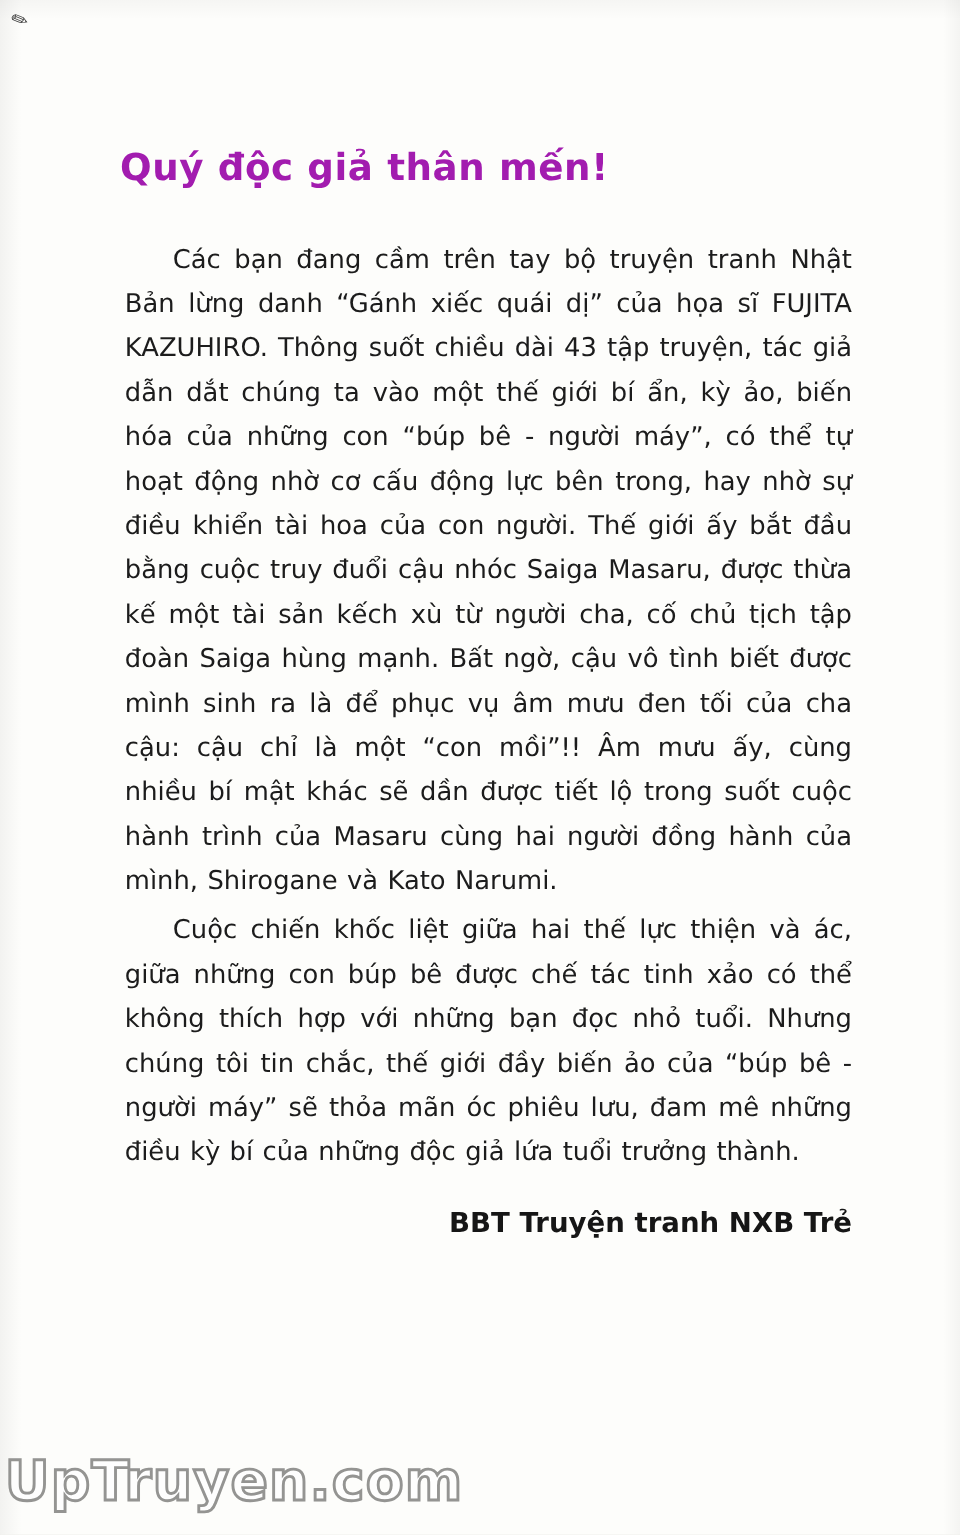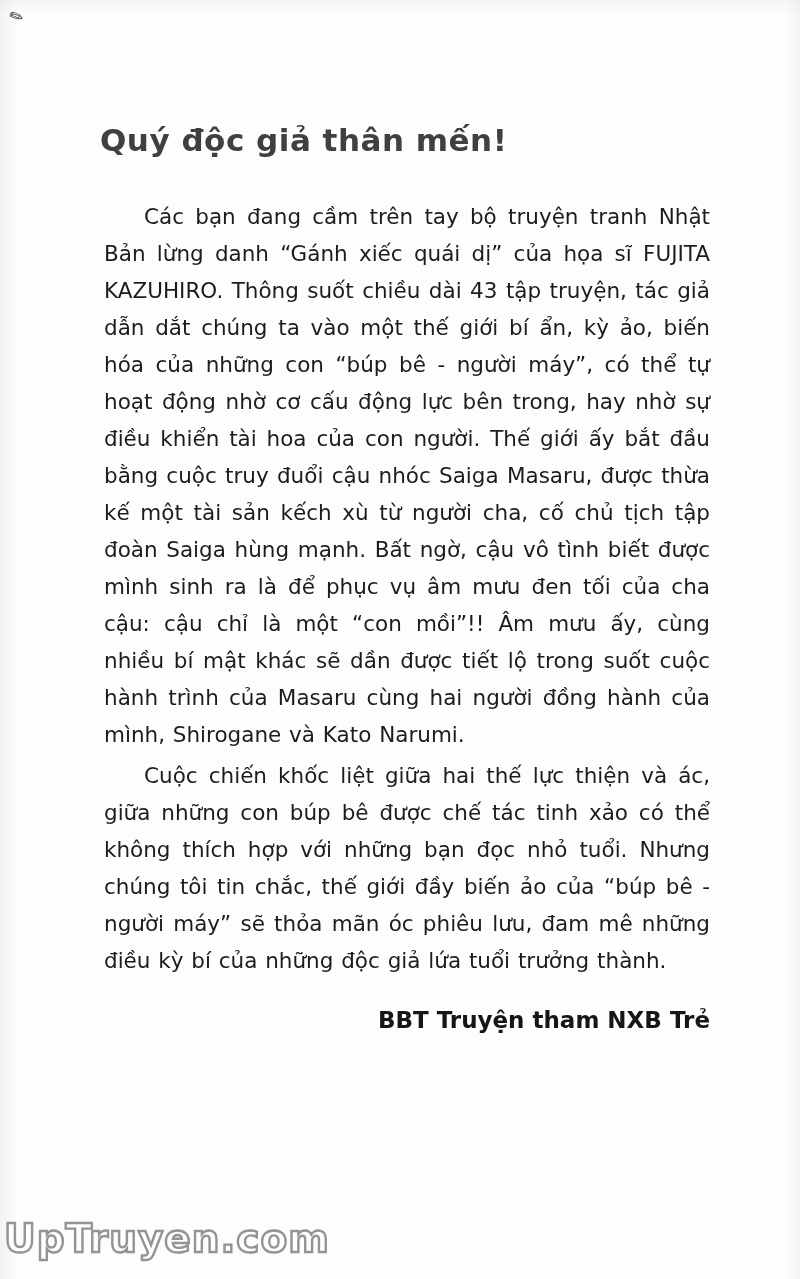--- a/index.html
+++ b/index.html
@@ -41,21 +41,21 @@
     position: absolute;
     top: 122px;
     left: 100px;
     width: 614px;
   }
   .page-title {
     font-size: 31px;
     font-weight: bold;
     margin: 0 0 40px 0;
     letter-spacing: 0.5px;
-    color: #404040;
+    color: #a21caf;
   }
   .body-text p {
     margin: 4px;
     font-size: 21.5px;
     line-height: 37px;
     text-align: justify;
     text-indent: 40px;
     font-weight: 500;
     color: #1c1c1c;
     word-spacing: 1px;
@@ -65,21 +65,21 @@
     text-align: right;
     font-size: 23px;
     font-weight: bold;
     color: #161616;
     padding-right: 4px;
   }
   .watermark {
     position: absolute;
     left: 4px;
     bottom: 18px;
-    font-size: 39px;
+    font-size: 46px;
     font-weight: bold;
     letter-spacing: 1px;
     color: #ffffff;
     -webkit-text-stroke: 2.4px #8f8f8d;
     text-shadow:
       0 0 1px #a5a5a3;
     opacity: 0.95;
     font-family: "DejaVu Sans", sans-serif;
   }
 </style>
@@ -92,19 +92,19 @@
 
   <div class="content">
 
     <h1 class="page-title">Quý độc giả thân mến!</h1>
 
     <div class="body-text">
       <p>Các bạn đang cầm trên tay bộ truyện tranh Nhật Bản lừng danh “Gánh xiếc quái dị” của họa sĩ FUJITA KAZUHIRO. Thông suốt chiều dài 43 tập truyện, tác giả dẫn dắt chúng ta vào một thế giới bí ẩn, kỳ ảo, biến hóa của những con “búp bê - người máy”, có thể tự hoạt động nhờ cơ cấu động lực bên trong, hay nhờ sự điều khiển tài hoa của con người. Thế giới ấy bắt đầu bằng cuộc truy đuổi cậu nhóc Saiga Masaru, được thừa kế một tài sản kếch xù từ người cha, cố chủ tịch tập đoàn Saiga hùng mạnh. Bất ngờ, cậu vô tình biết được mình sinh ra là để phục vụ âm mưu đen tối của cha cậu: cậu chỉ là một “con mồi”!! Âm mưu ấy, cùng nhiều bí mật khác sẽ dần được tiết lộ trong suốt cuộc hành trình của Masaru cùng hai người đồng hành của mình, Shirogane và Kato Narumi.</p>
       <p>Cuộc chiến khốc liệt giữa hai thế lực thiện và ác, giữa những con búp bê được chế tác tinh xảo có thể không thích hợp với những bạn đọc nhỏ tuổi. Nhưng chúng tôi tin chắc, thế giới đầy biến ảo của “búp bê - người máy” sẽ thỏa mãn óc phiêu lưu, đam mê những điều kỳ bí của những độc giả lứa tuổi trưởng thành.</p>
     </div>
 
-    <div class="signature">BBT Truyện tham NXB Trẻ</div>
+    <div class="signature">BBT Truyện tranh NXB Trẻ</div>
 
   </div>
 
   <div class="watermark">UpTruyen.com</div>
 
 </div>
 
 </body></html>

